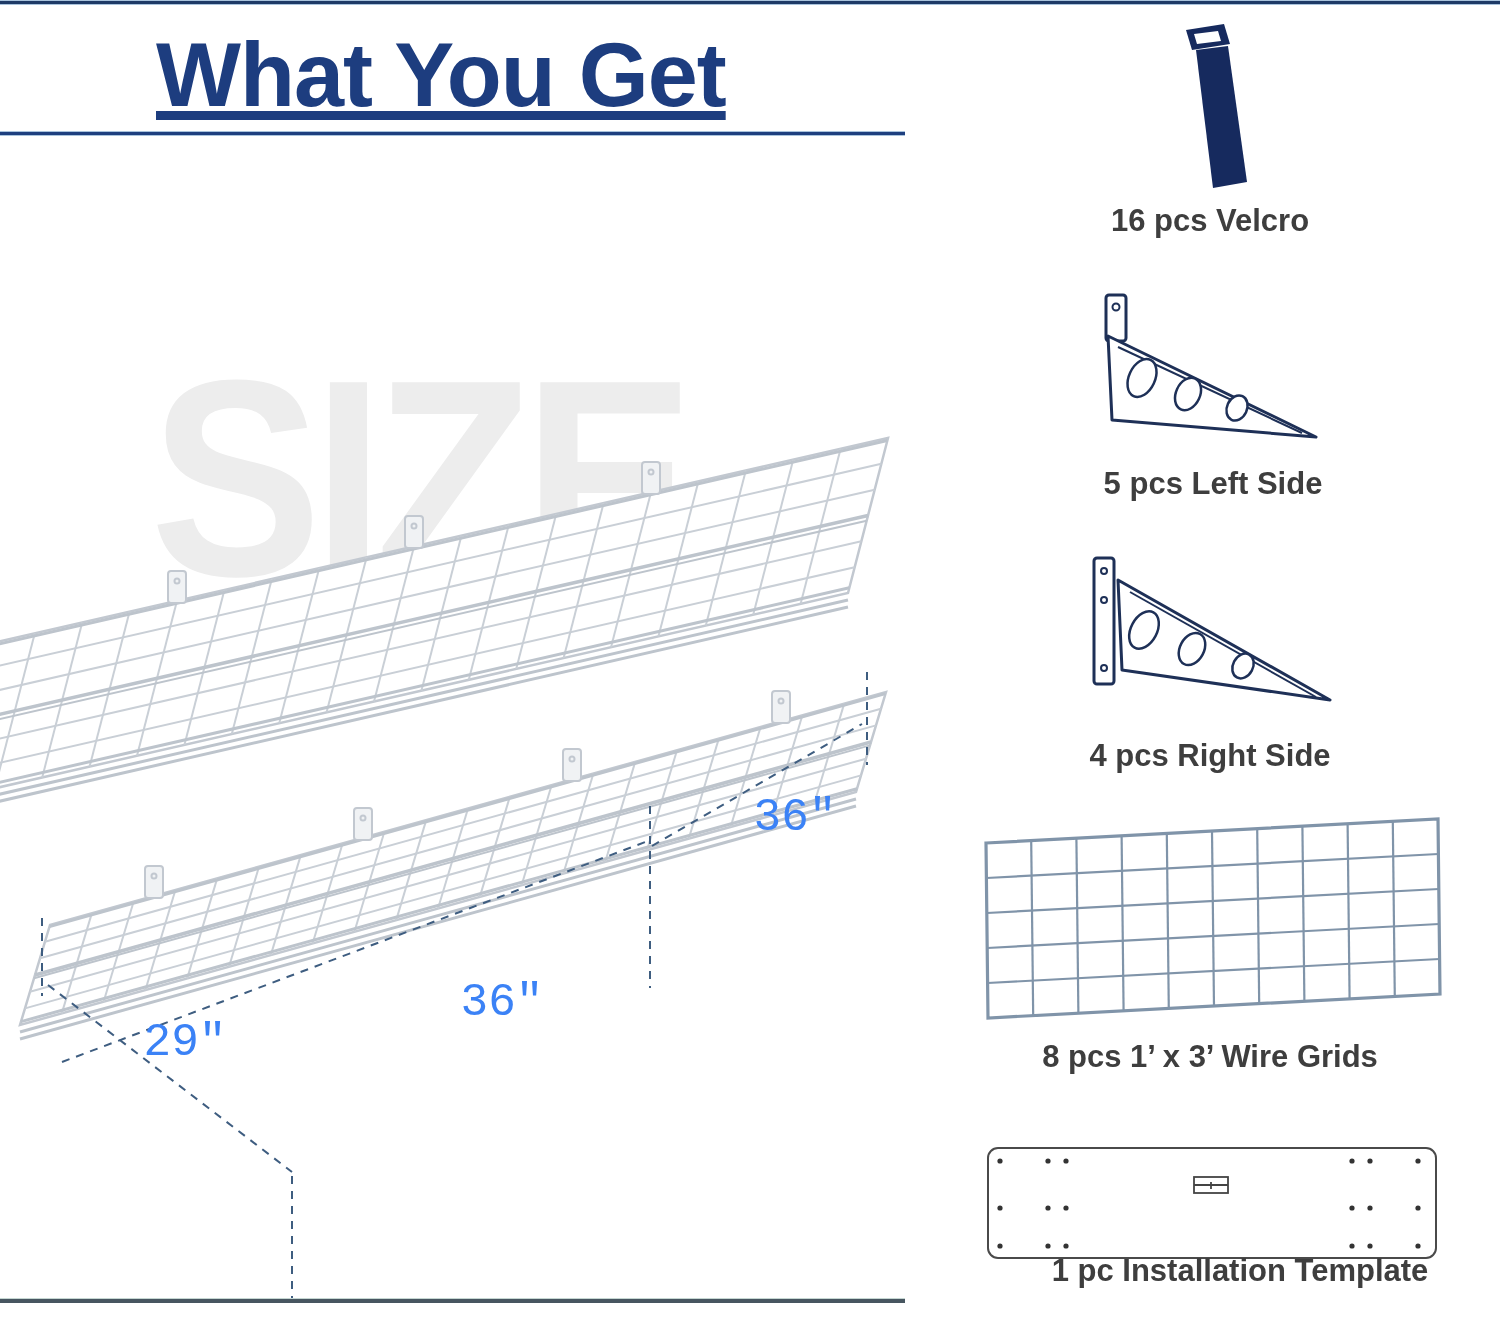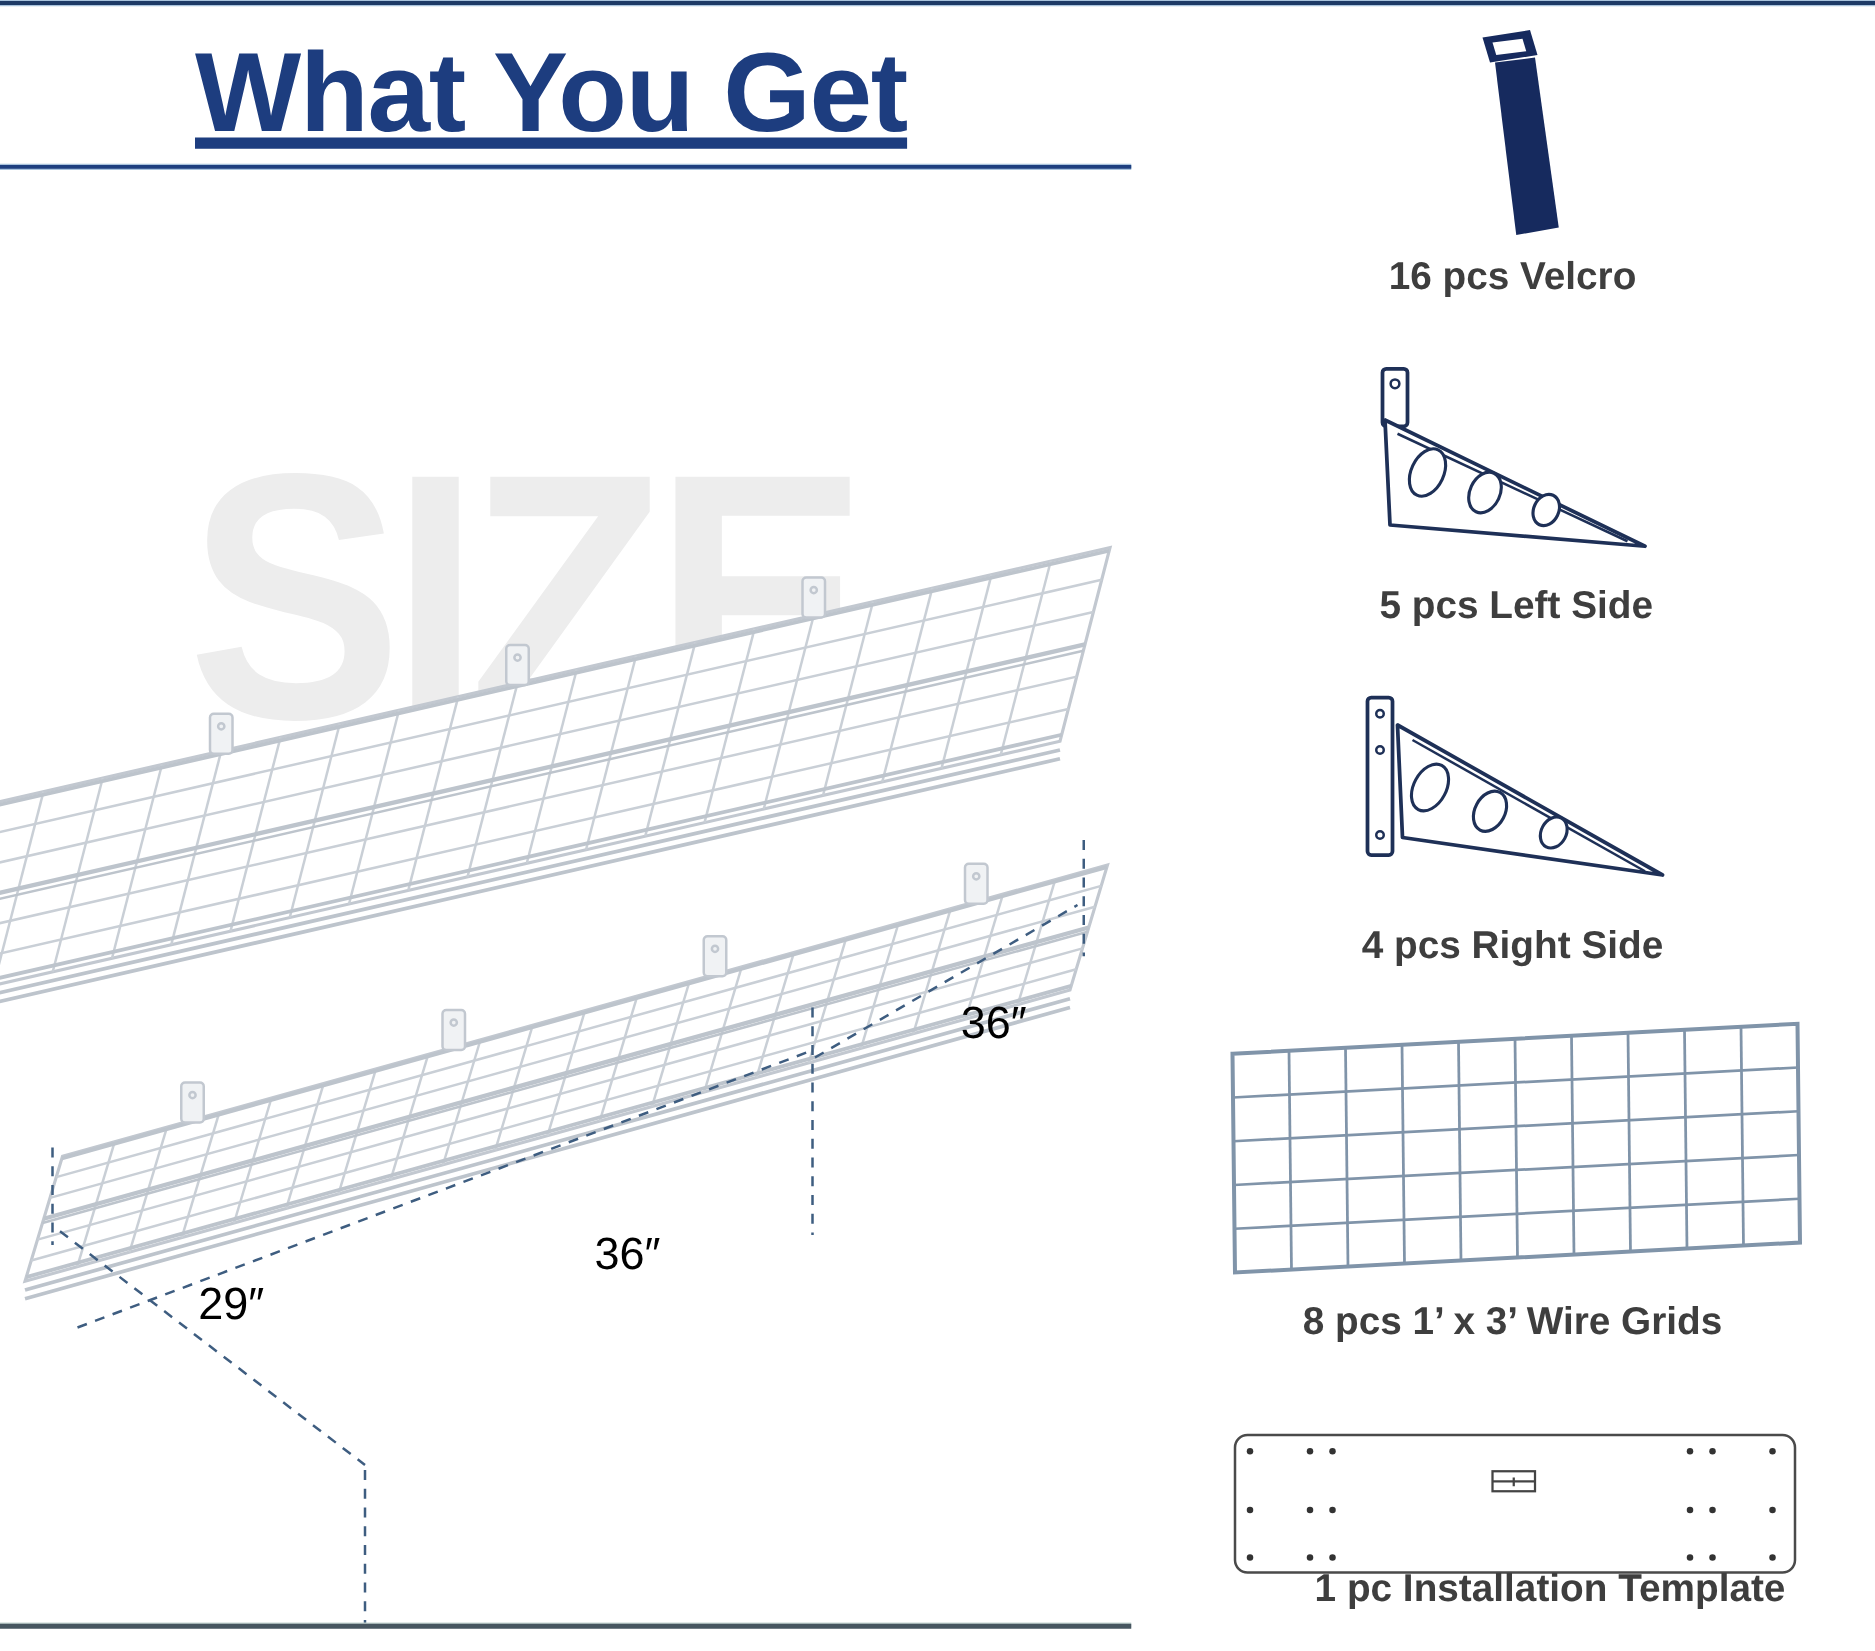--- a/index.html
+++ b/index.html
@@ -10,22 +10,22 @@
   .page-title{position:absolute;left:156px;top:24px;font-size:90px;font-weight:700;
     color:#1d3d7f;letter-spacing:-1px;white-space:nowrap;z-index:5;text-decoration:underline;}
   .title-underline{position:absolute;left:0;top:132px;width:905px;height:3px;
     background:#1e3f7f;box-shadow:0 1px 0 #a9c3dc,0 -1px 0 #a9c3dc;z-index:5;}
   .bottomline{position:absolute;left:0;top:1299px;width:905px;height:4px;
     background:#475660;box-shadow:0 -1px 0 #c5d6d2;z-index:5;}
   .watermark{position:absolute;left:150px;top:338px;font-size:280px;font-weight:700;
     color:#ededed;letter-spacing:-10px;line-height:1;z-index:0;
     transform:scaleX(.92);transform-origin:left top;}
   svg.scene{position:absolute;left:0;top:0;z-index:1;}
-  .dim{position:absolute;z-index:2;color:#000000;font-size:36px;font-weight:400;
-    white-space:nowrap;transform:translate(-50%,-50%);}
+  .dim{position:absolute;z-index:2;color:#3b82f6;font-size:46px;font-weight:400;
+    white-space:nowrap;transform:translate(-50%,-50%);font-family:Liberation Mono, monospace;}
   .item-label{position:absolute;z-index:2;color:#3e3e3e;font-size:31px;font-weight:700;
     white-space:nowrap;transform:translate(-50%,-50%);}
 </style>
 </head>
 <body>
 
 <div class="topbar"></div>
 <div class="page-title">What You Get</div>
 <div class="title-underline"></div>
 <div class="watermark">SIZE</div>

